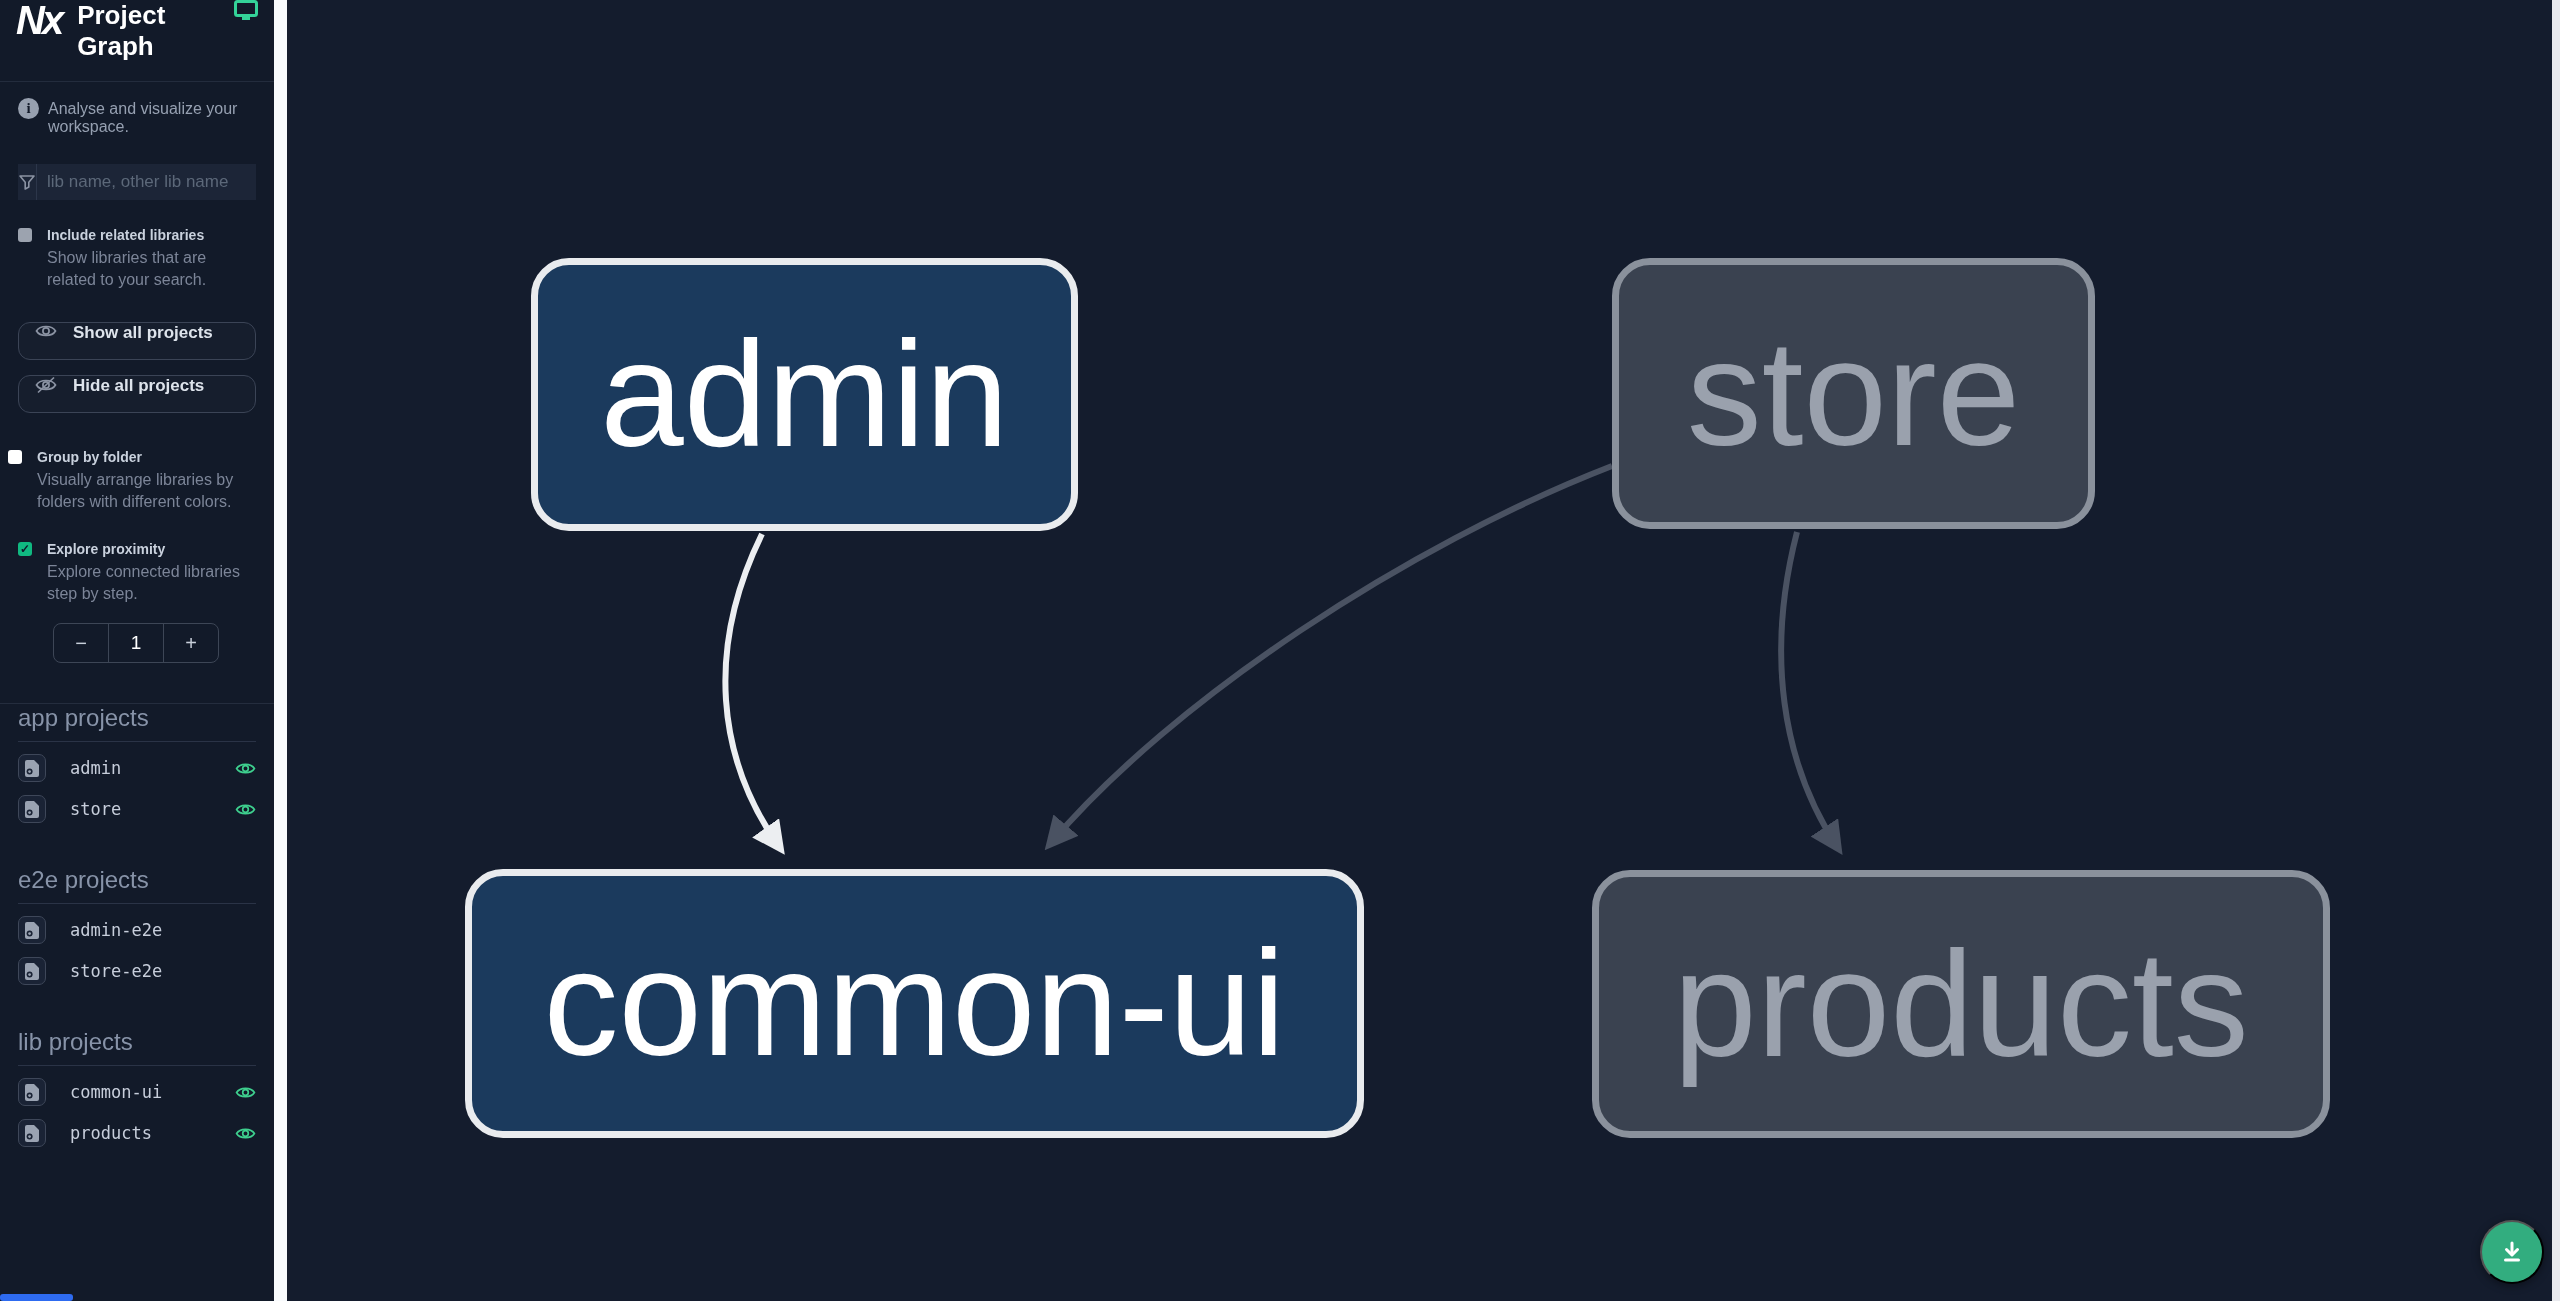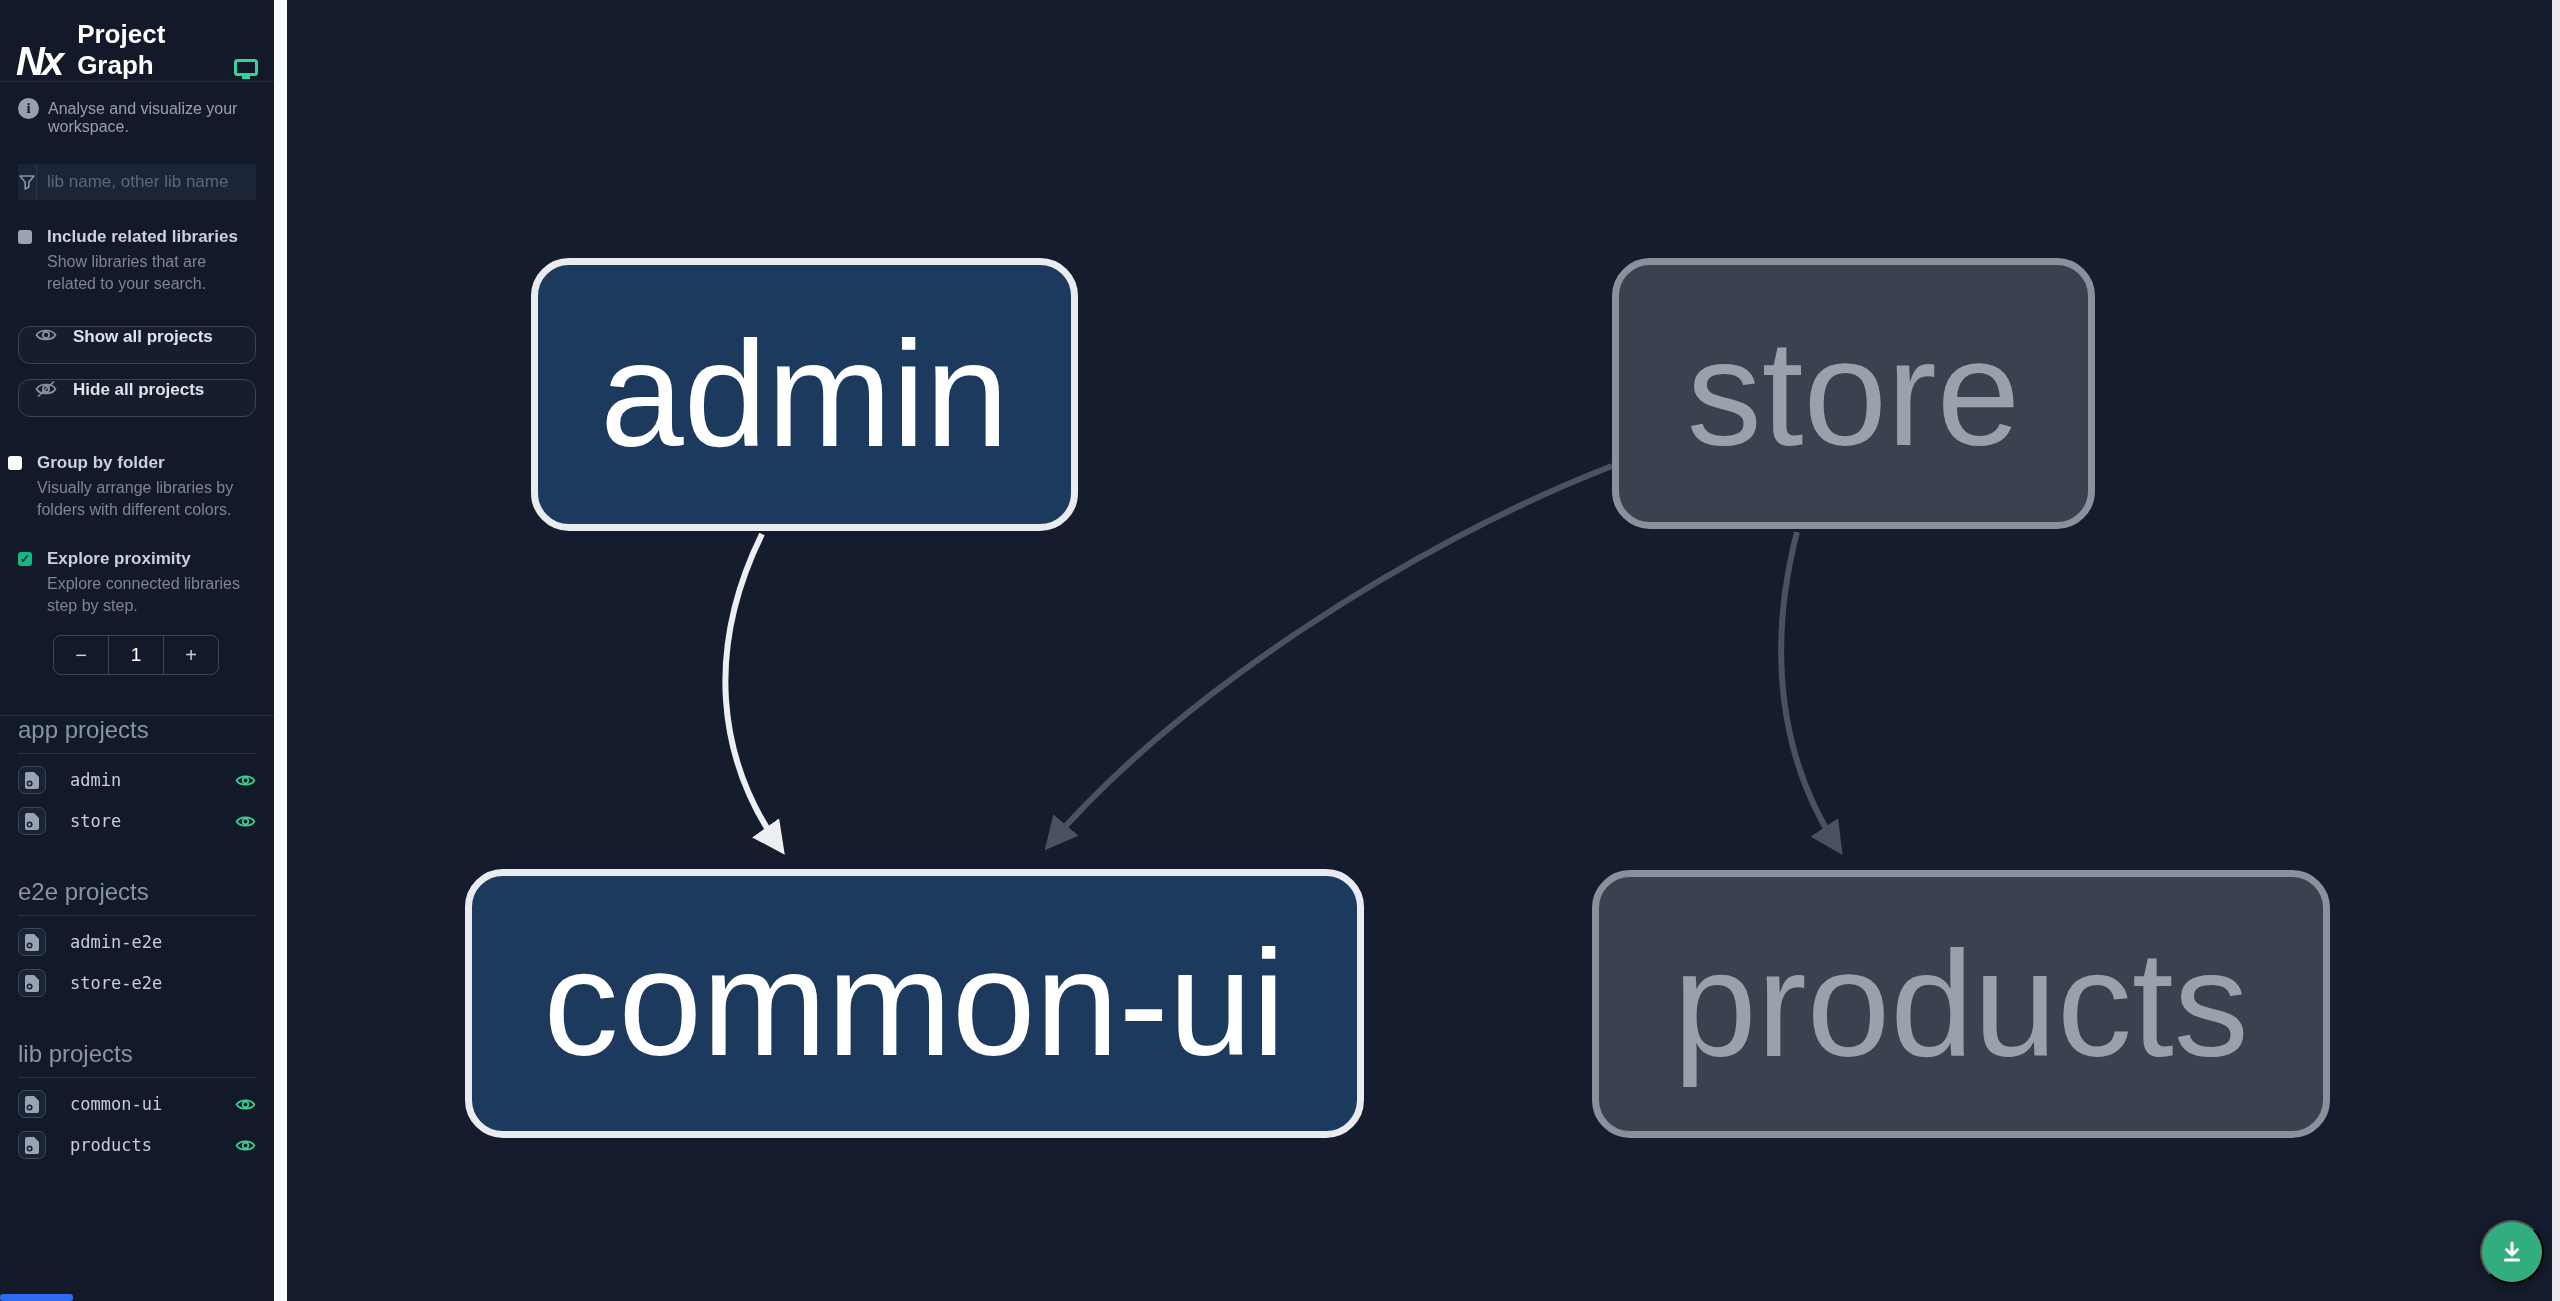--- a/index.html
+++ b/index.html
@@ -3,21 +3,21 @@
 <meta charset="utf-8">
 <style>
   * { margin:0; padding:0; box-sizing:border-box; }
   html,body { width:2560px; height:1301px; overflow:hidden; background:#141c2d;
               font-family:"Liberation Sans", sans-serif; }
   .page { position:relative; width:2560px; height:1301px; }
 
   
   .sidebar { position:absolute; left:0; top:0; width:274px; height:1301px;
              background:#121a29; color:#c9d1dd; overflow:hidden; }
-  .sb-header { height:82px; display:flex; align-items:flex-end; padding:0 16px;
+  .sb-header { height:82px; display:flex; align-items:flex-start; padding:0 16px;
                border-bottom:1px solid #232c3d; }
   .nx-logo { color:#ffffff; font-size:40px; font-weight:800; letter-spacing:-3px;
              font-style:italic; line-height:1; }
   .sb-title { color:#ffffff; font-size:26px; font-weight:700; margin-left:16px; }
   .monitor-icon { margin-left:14px; display:flex; }
   .info-row { display:flex; align-items:flex-start; gap:9px; padding:16px 16px 0 18px; }
   .info-icon { width:21px; height:21px; border-radius:50%; background:#97a0af; color:#121a29;
                font-size:15px; font-weight:700; display:flex; align-items:center;
                justify-content:center; flex:0 0 auto; font-family:"Liberation Serif", serif; }
   .info-text { color:#96a0b1; font-size:16px; padding-top:2px; }
@@ -30,21 +30,21 @@
                   font-size:17px; padding:0 10px; font-family:"Liberation Sans", sans-serif; }
   .search-input::placeholder { color:#5c6879; }
 
   .opt { padding:0 18px; margin-top:27px; }
   .opt-row { display:flex; align-items:center; gap:15px; cursor:pointer; }
   .cbx { width:14px; height:14px; border-radius:3px; flex:0 0 auto; }
   .cbx.gray { background:#9ca3af; }
   .cbx.white { background:#ffffff; }
   .cbx.checked { background:#10b981; display:flex; align-items:center; justify-content:center;
                  color:#0f172a; font-size:12px; font-weight:700; }
-  .opt-label { font-size:17px; font-weight:700; color:#c9d1dd; }
+  .opt-label { font-size:14px; font-weight:700; color:#c9d1dd; }
   .opt-desc { font-size:16px; color:#7c8598; line-height:1.4; margin:4px 0 0 29px; max-width:215px; }
 
   .sb-btn { margin:0 18px; margin-top:15px; height:38px; width:238px; border:1px solid #3b4456;
             background:rgba(255,255,255,0.02); border-radius:12px; display:flex; align-items:flex-start;
             gap:16px; padding:0 16px; cursor:pointer; }
   .sb-btn:first-of-type { margin-top:30px; }
   .sb-btn span { color:#dde3eb; font-size:17px; font-weight:700; }
 
   .stepper { margin:18px 0 0 53px; width:166px; height:40px; border:1px solid #3d4656;
              border-radius:8px; display:flex; overflow:hidden; }

